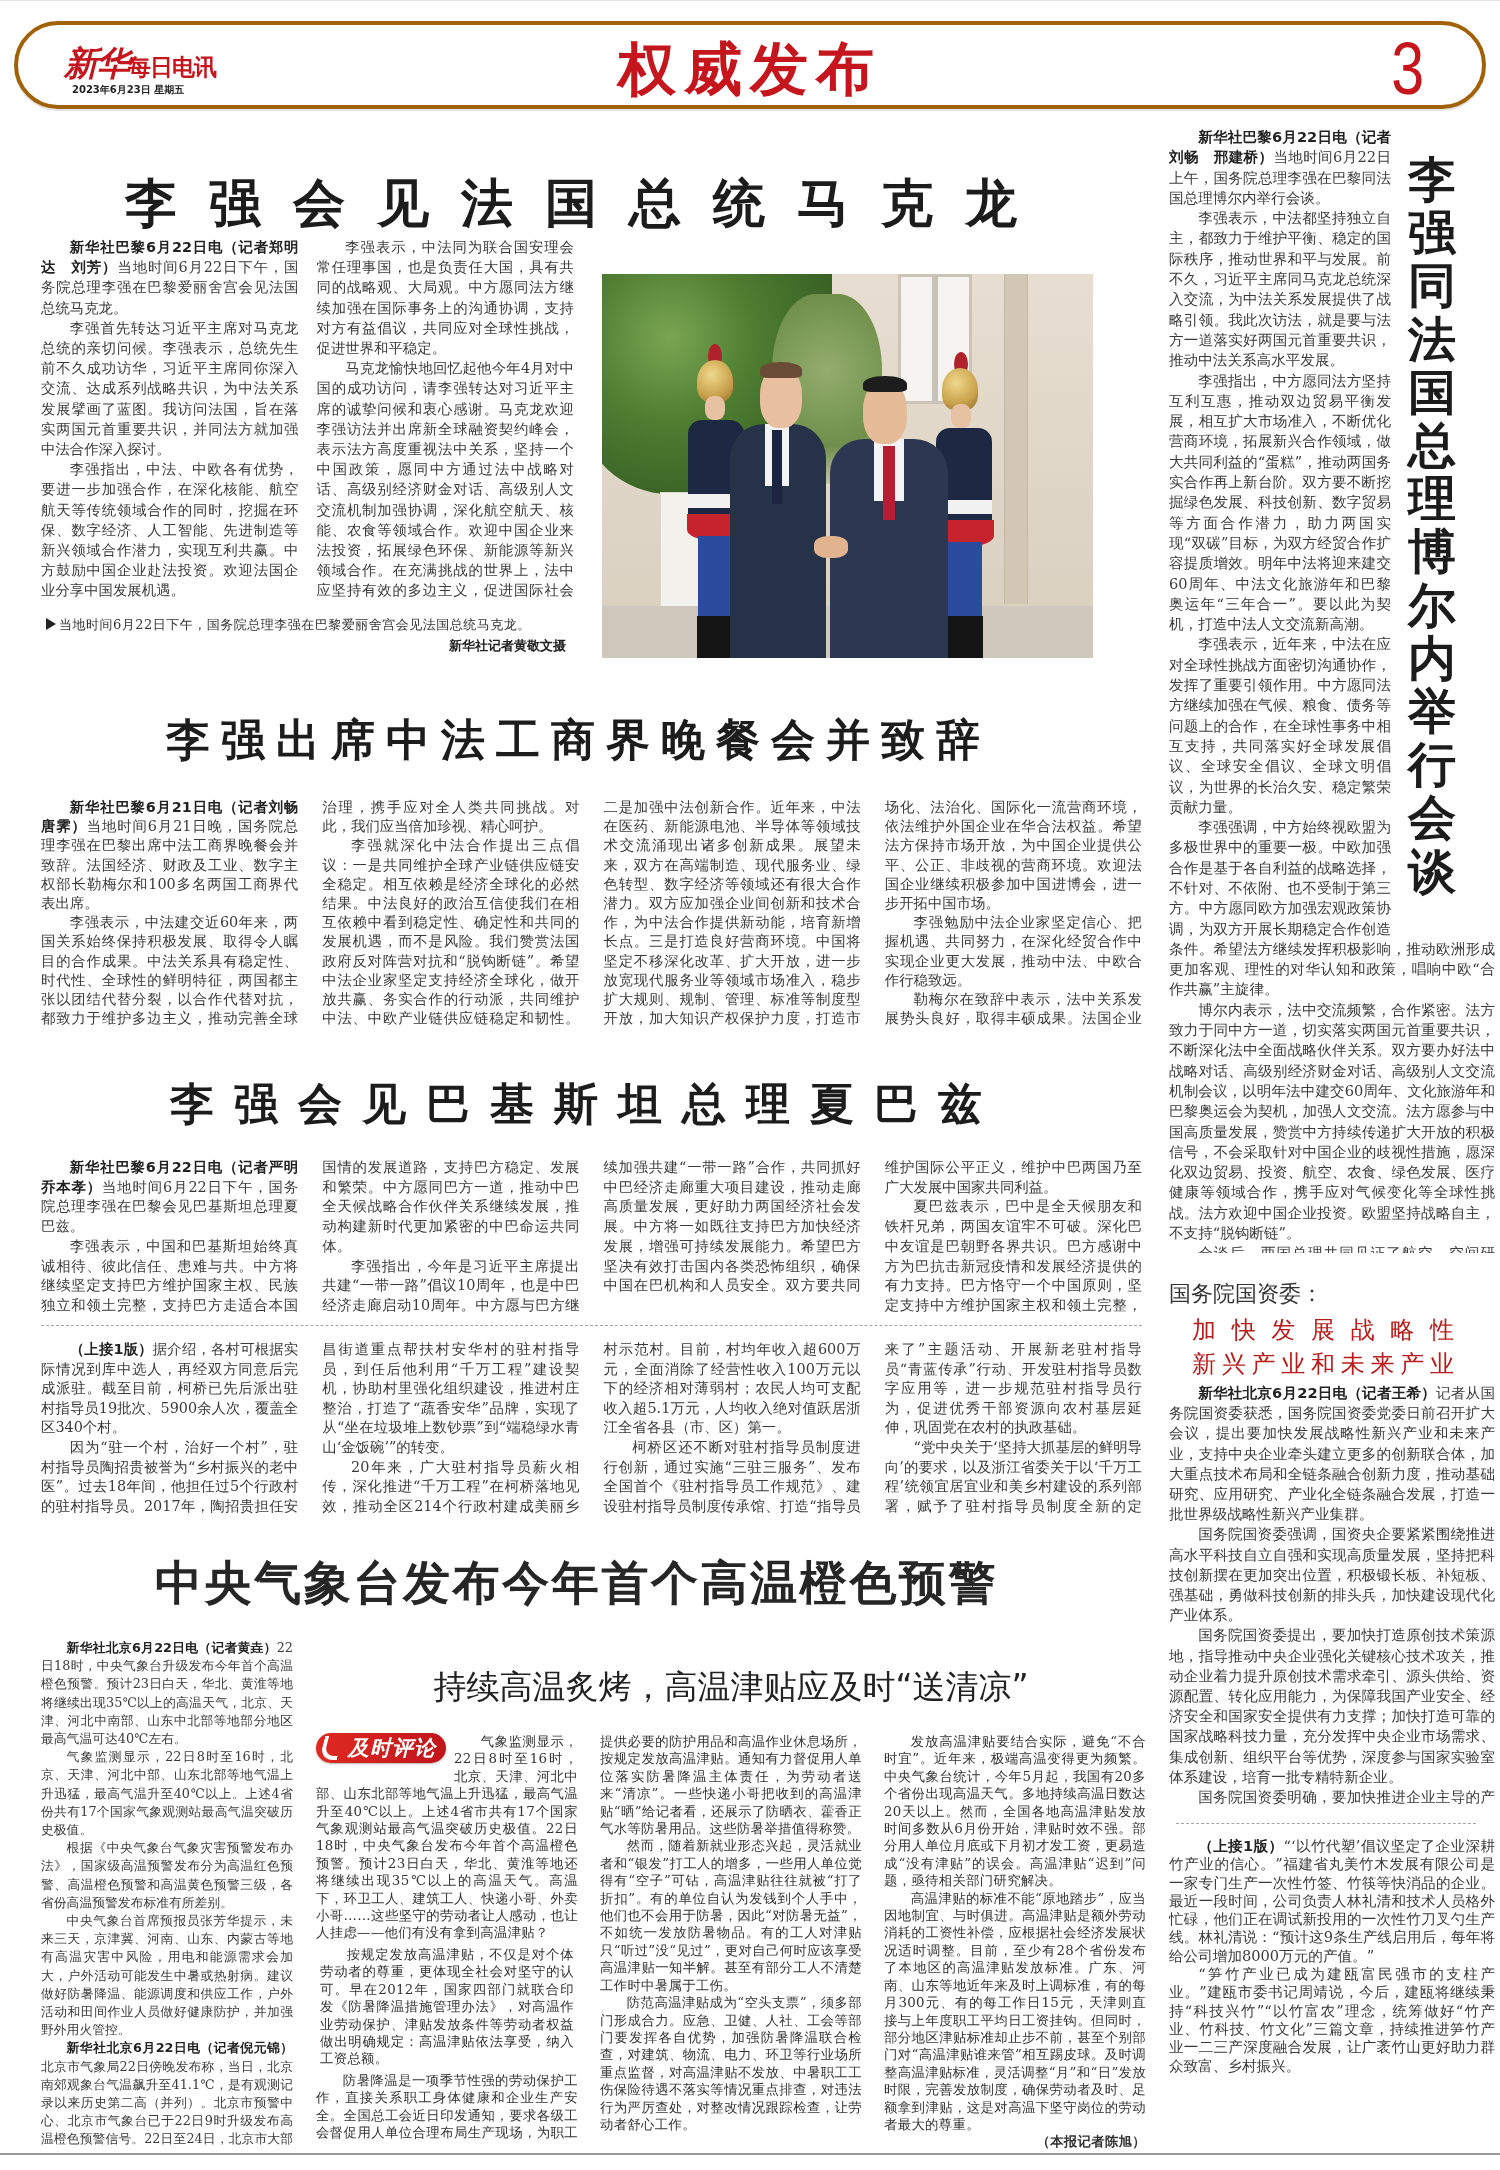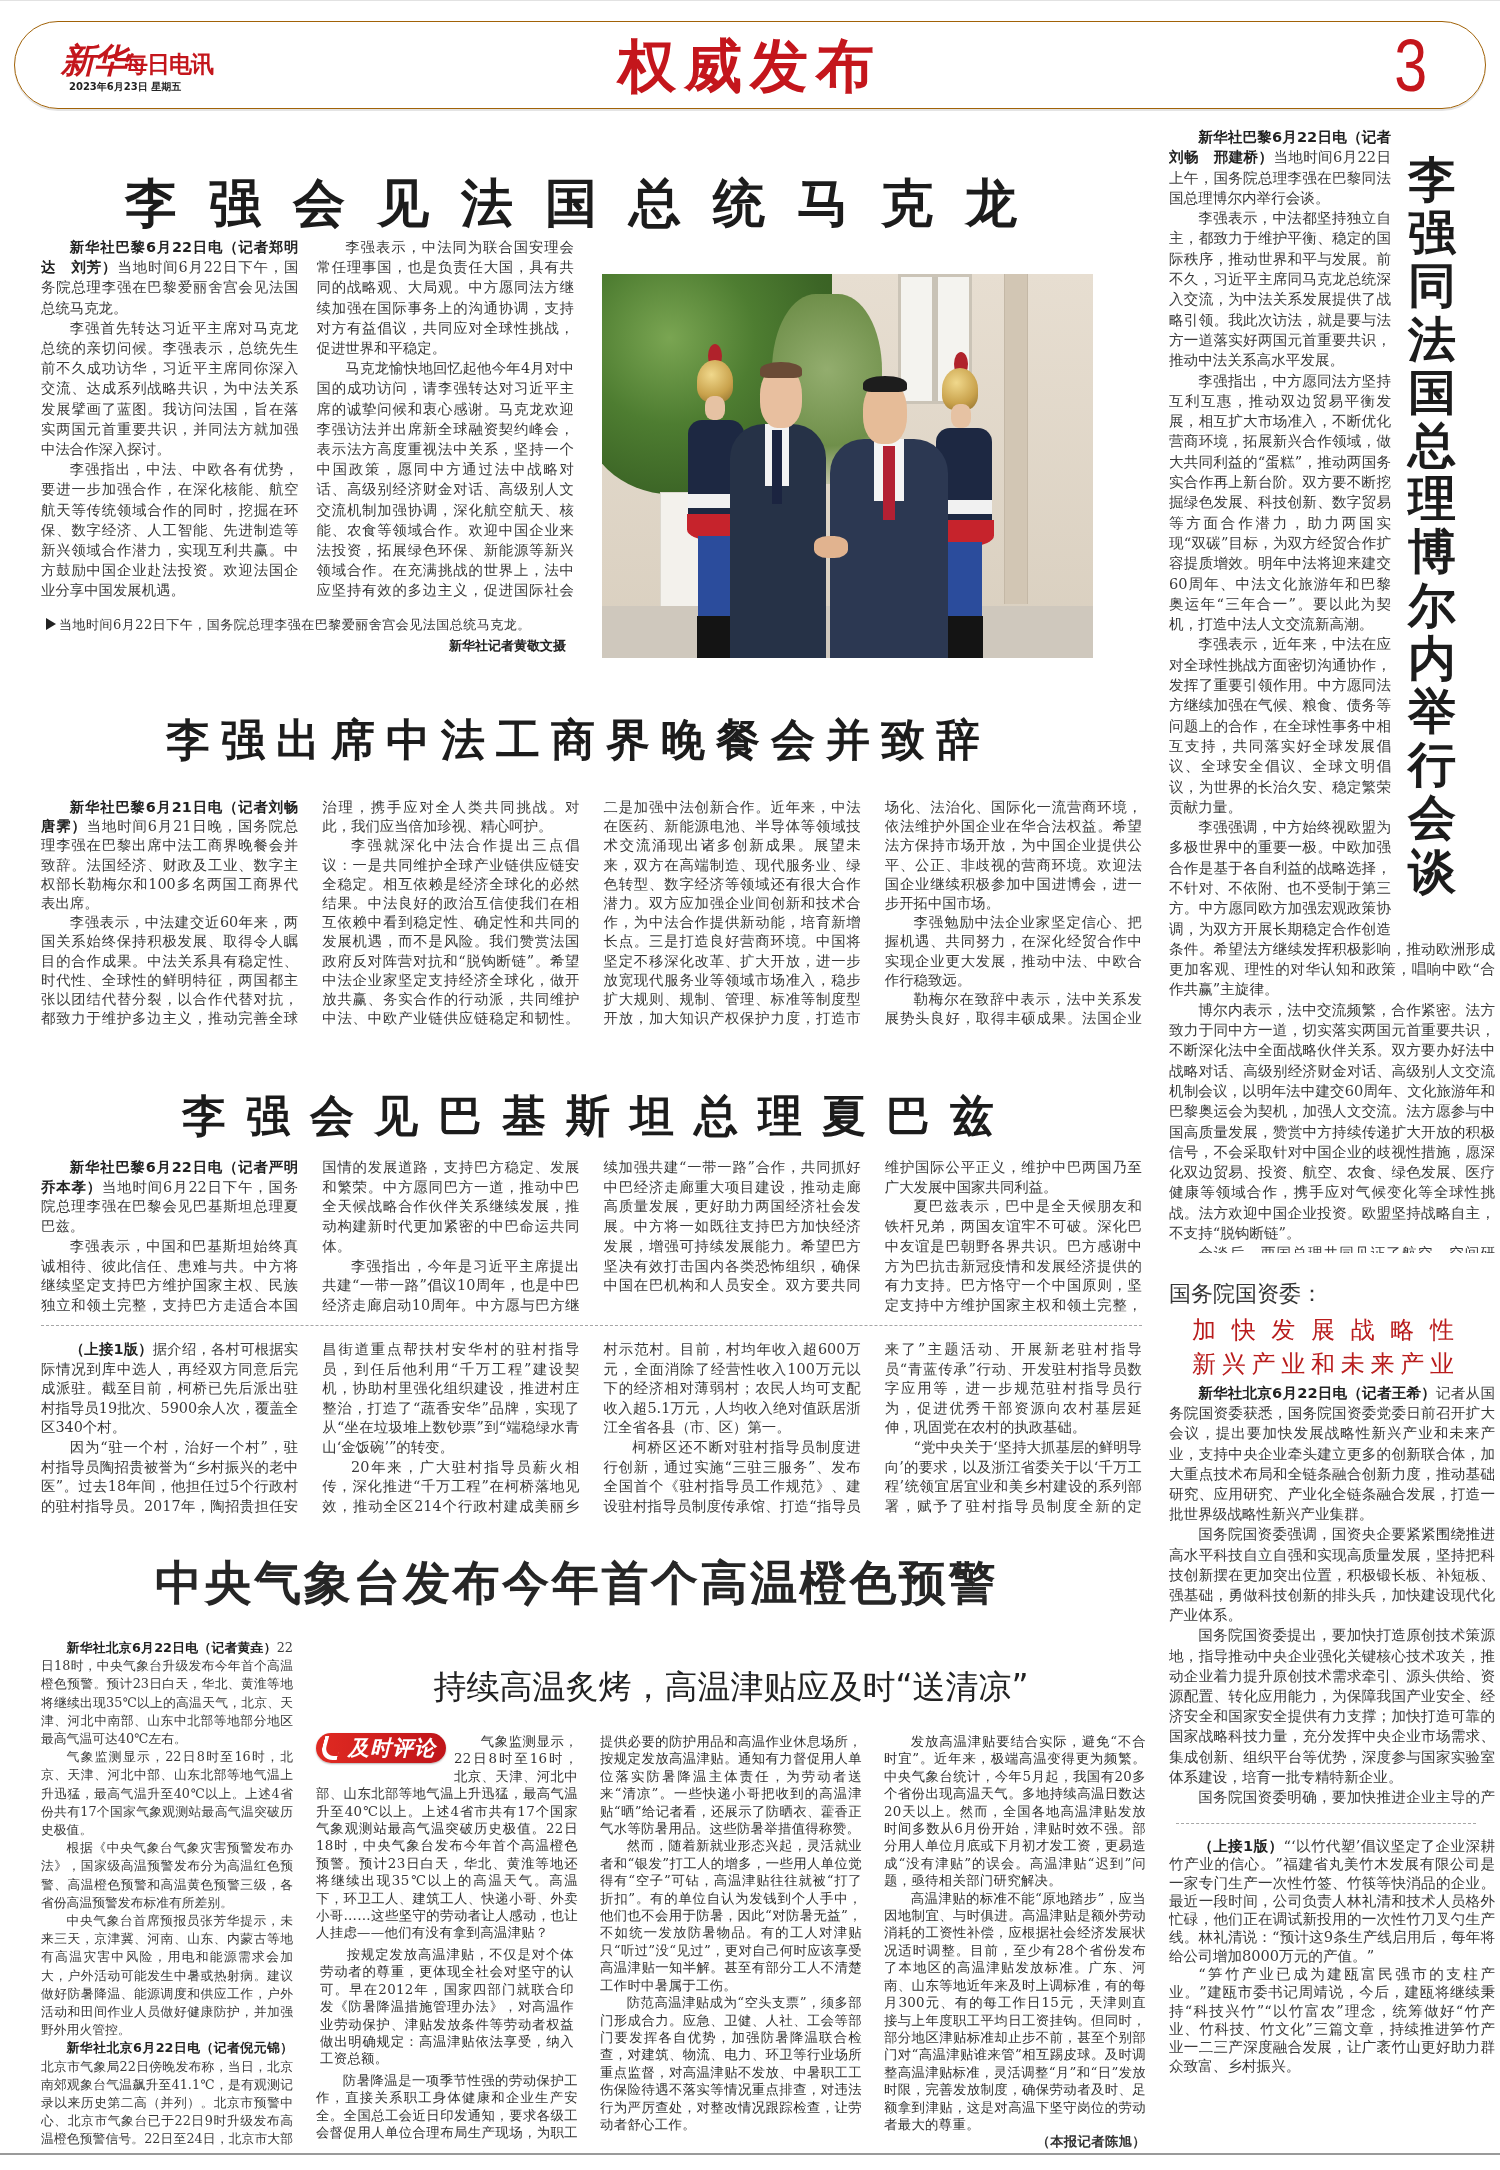--- a/index.html
+++ b/index.html
@@ -1,21 +1,21 @@
 <!DOCTYPE html>
 <html><head>
 <meta charset="utf-8">
 <style>
 *{box-sizing:border-box;}
 html,body{margin:0;padding:0;background:#fff;}
 .page{position:relative;width:1500px;height:2170px;overflow:hidden;background:#fff;font-family:"DejaVu Serif",serif;color:#333;border-top:1px solid #e2e2e2;}
 .abs{position:absolute;}
 
 
-.masthead{left:14px;top:20px;width:1472px;height:88px;border:1px solid #a16207;border-radius:44px;box-shadow:0 2px 0 #e4e4e4;}
+.masthead{left:14px;top:20px;width:1472px;height:88px;border:4px solid #a16207;border-radius:44px;box-shadow:0 2px 0 #e4e4e4;}
 .logo{position:absolute;left:46px;top:16px;white-space:nowrap;color:#c4161c;}
 .logo-script{font-family:"DejaVu Serif",serif;font-style:italic;font-weight:bold;font-size:34px;letter-spacing:-2px;}
 .logo-rest{font-family:"DejaVu Sans",sans-serif;font-weight:bold;font-size:23px;letter-spacing:-1px;}
 .issue-date{position:absolute;left:54px;top:58px;font-family:"DejaVu Sans",sans-serif;font-weight:bold;font-size:10px;color:#222;white-space:nowrap;}
 .section-title{position:absolute;left:0;top:12px;width:100%;text-align:center;font-family:"DejaVu Serif",serif;font-weight:bold;font-size:58px;line-height:64px;letter-spacing:8px;color:#c4161c;}
 .page-no{position:absolute;right:58px;top:4px;font-family:"Liberation Sans",sans-serif;font-size:74px;line-height:80px;color:#c4161c;transform:scaleX(.8);transform-origin:right center;}
 
 
 .hl{white-space:nowrap;font-weight:bold;color:#1c1c1c;font-family:"DejaVu Serif",serif;}
 .hl-1{left:125px;top:170px;font-size:52px;line-height:64px;letter-spacing:32px;}
@@ -172,21 +172,21 @@
   <h2 class="hl hl-2 abs" style="margin:0">李强出席中法工商界晚餐会并致辞</h2>
   <div class="body cols4 art2 abs">
     <p><b class="dl">新华社巴黎6月21日电（记者刘畅　唐霁）</b><span>当地时间6月21日晚，国务院总理李强在巴黎出席中法工商界晚餐会并致辞。法国经济、财政及工业、数字主权部长勒梅尔和100多名两国工商界代表出席。</span></p>
     <p>李强表示，中法建交近60年来，两国关系始终保持积极发展、取得令人瞩目的合作成果。中法关系具有稳定性、时代性、全球性的鲜明特征，两国都主张以团结代替分裂，以合作代替对抗，都致力于维护多边主义，推动完善全球治理，携手应对全人类共同挑战。对此，我们应当倍加珍视、精心呵护。</p>
     <p>李强就深化中法合作提出三点倡议：一是共同维护全球产业链供应链安全稳定。相互依赖是经济全球化的必然结果。中法良好的政治互信使我们在相互依赖中看到稳定性、确定性和共同的发展机遇，而不是风险。我们赞赏法国政府反对阵营对抗和“脱钩断链”。希望中法企业家坚定支持经济全球化，做开放共赢、务实合作的行动派，共同维护中法、中欧产业链供应链稳定和韧性。二是加强中法创新合作。近年来，中法在医药、新能源电池、半导体等领域技术交流涌现出诸多创新成果。展望未来，双方在高端制造、现代服务业、绿色转型、数字经济等领域还有很大合作潜力。双方应加强企业间创新和技术合作，为中法合作提供新动能，培育新增长点。三是打造良好营商环境。中国将坚定不移深化改革、扩大开放，进一步放宽现代服务业等领域市场准入，稳步扩大规则、规制、管理、标准等制度型开放，加大知识产权保护力度，打造市场化、法治化、国际化一流营商环境，依法维护外国企业在华合法权益。希望法方保持市场开放，为中国企业提供公平、公正、非歧视的营商环境。欢迎法国企业继续积极参加中国进博会，进一步开拓中国市场。</p>
     <p>李强勉励中法企业家坚定信心、把握机遇、共同努力，在深化经贸合作中实现企业更大发展，推动中法、中欧合作行稳致远。</p>
     <p>勒梅尔在致辞中表示，法中关系发展势头良好，取得丰硕成果。法国企业青睐中国，期待深化航空、食品、可再生能源等领域合作，打造高质量伙伴关系，实现合作共赢。</p>
 
   </div>
 
-  <h2 class="hl hl-3 abs" style="margin:16px">李强会见巴基斯坦总理夏巴兹</h2>
+  <h2 class="hl hl-3 abs" style="margin:4px">李强会见巴基斯坦总理夏巴兹</h2>
   <div class="body cols4 art3 abs">
     <p><b class="dl">新华社巴黎6月22日电（记者严明　乔本孝）</b><span>当地时间6月22日下午，国务院总理李强在巴黎会见巴基斯坦总理夏巴兹。</span></p>
     <p>李强表示，中国和巴基斯坦始终真诚相待、彼此信任、患难与共。中方将继续坚定支持巴方维护国家主权、民族独立和领土完整，支持巴方走适合本国国情的发展道路，支持巴方稳定、发展和繁荣。中方愿同巴方一道，推动中巴全天候战略合作伙伴关系继续发展，推动构建新时代更加紧密的中巴命运共同体。</p>
     <p>李强指出，今年是习近平主席提出共建“一带一路”倡议10周年，也是中巴经济走廊启动10周年。中方愿与巴方继续加强共建“一带一路”合作，共同抓好中巴经济走廊重大项目建设，推动走廊高质量发展，更好助力两国经济社会发展。中方将一如既往支持巴方加快经济发展，增强可持续发展能力。希望巴方坚决有效打击国内各类恐怖组织，确保中国在巴机构和人员安全。双方要共同维护国际公平正义，维护中巴两国乃至广大发展中国家共同利益。</p>
     <p>夏巴兹表示，巴中是全天候朋友和铁杆兄弟，两国友谊牢不可破。深化巴中友谊是巴朝野各界共识。巴方感谢中方为巴抗击新冠疫情和发展经济提供的有力支持。巴方恪守一个中国原则，坚定支持中方维护国家主权和领土完整，愿同中方携手推动巴中经济走廊高质量发展，加强各领域互利合作。巴方将尽最大努力保护在巴中国公民和机构安全。巴方反对任何遏制打压中国的图谋，将在多边事务中同中方坚定相互支持。</p>
 
   </div>
 
   <div class="dash-m abs"></div>
 

